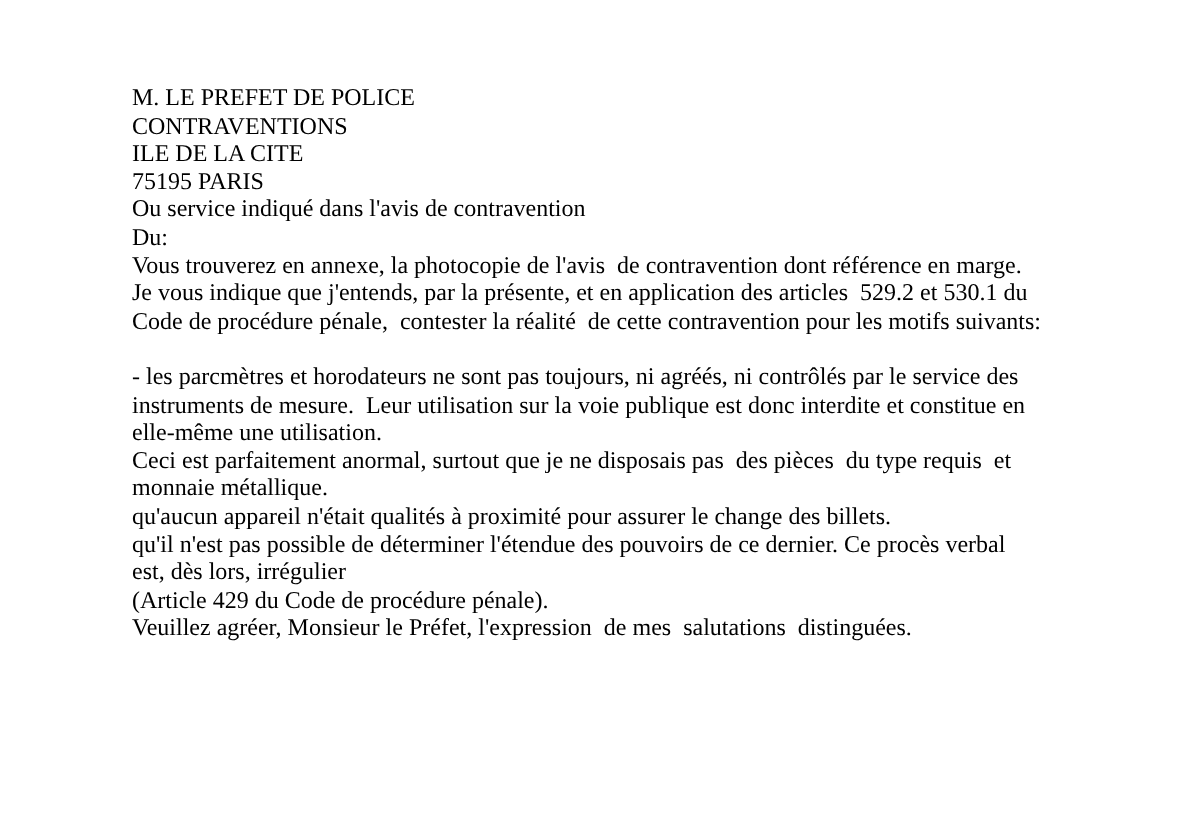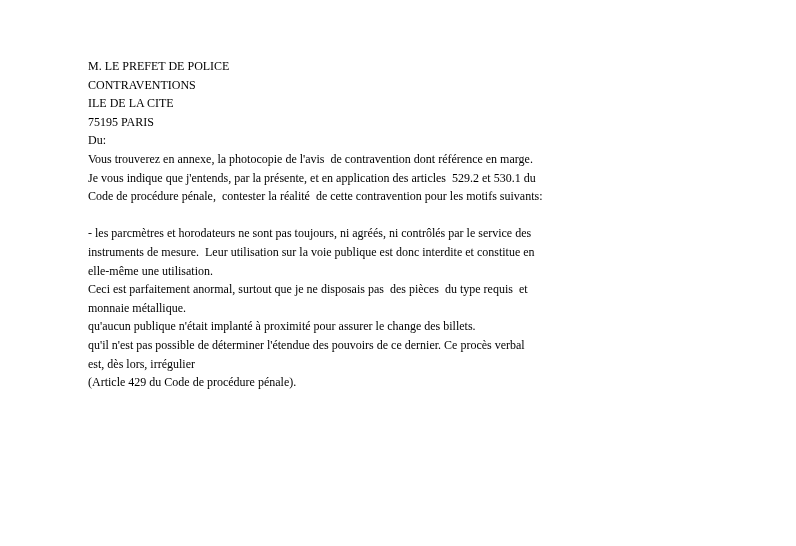--- a/index.html
+++ b/index.html
@@ -16,44 +16,46 @@
     font-family: "Liberation Serif", "DejaVu Serif", serif;
     color: #000000;
   }
   .letter-body {
     position: absolute;
     left: 88px;
     top: 57px;
     width: 660px;
   }
   .text-line {
-    font-size: 12px;
+    font-size: 16px;
     line-height: 18.6px;
     min-height: 18.6px;
     white-space: pre;
     color: #000000;
   }
 </style>
 </head>
 <body>
 
 <div class="page">
   <div class="letter-body">
     <div class="text-line">M. LE PREFET DE POLICE</div>
     <div class="text-line">CONTRAVENTIONS</div>
     <div class="text-line">ILE DE LA CITE</div>
     <div class="text-line">75195 PARIS</div>
+    <div class="text-line">Ou service indiqué dans l'avis de contravention</div>
     <div class="text-line">Du:</div>
     <div class="text-line">Vous trouverez en annexe, la photocopie de l'avis  de contravention dont référence en marge.</div>
     <div class="text-line">Je vous indique que j'entends, par la présente, et en application des articles  529.2 et 530.1 du</div>
     <div class="text-line">Code de procédure pénale,  contester la réalité  de cette contravention pour les motifs suivants:</div>
     <div class="text-line"></div>
     <div class="text-line">- les parcmètres et horodateurs ne sont pas toujours, ni agréés, ni contrôlés par le service des</div>
     <div class="text-line">instruments de mesure.  Leur utilisation sur la voie publique est donc interdite et constitue en</div>
     <div class="text-line">elle-même une utilisation.</div>
     <div class="text-line">Ceci est parfaitement anormal, surtout que je ne disposais pas  des pièces  du type requis  et</div>
     <div class="text-line">monnaie métallique.</div>
-    <div class="text-line">qu'aucun publique n'était implanté à proximité pour assurer le change des billets.</div>
+    <div class="text-line">qu'aucun appareil n'était qualités à proximité pour assurer le change des billets.</div>
     <div class="text-line">qu'il n'est pas possible de déterminer l'étendue des pouvoirs de ce dernier. Ce procès verbal</div>
     <div class="text-line">est, dès lors, irrégulier</div>
     <div class="text-line">(Article 429 du Code de procédure pénale).</div>
+    <div class="text-line">Veuillez agréer, Monsieur le Préfet, l'expression  de mes  salutations  distinguées.</div>
   </div>
 </div>
 
 </body></html>

